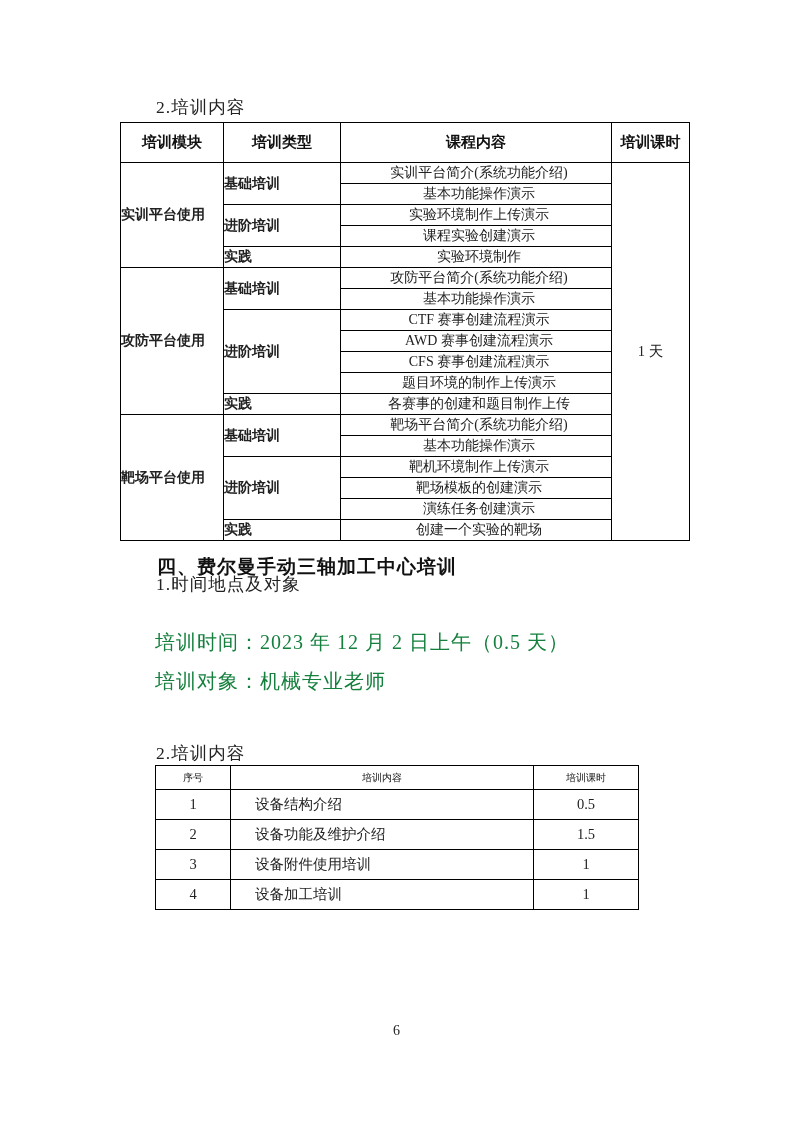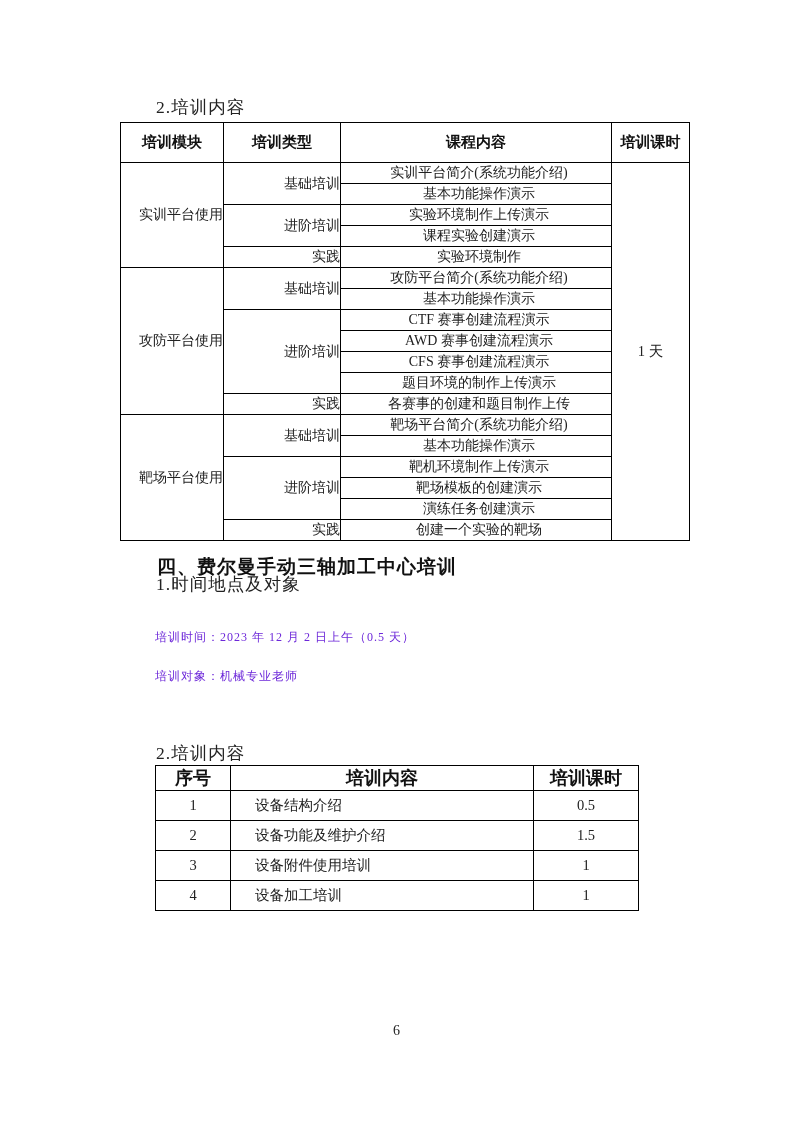--- a/index.html
+++ b/index.html
@@ -18,44 +18,44 @@
     font-size: 17.5px; font-weight: normal; color: #222;
     letter-spacing: 1px;
   }
   .sec-heading {
     position: absolute; left: 157px;
     font-size: 19px; font-weight: bold; color: #111;
     letter-spacing: 1px;
   }
   .para {
     position: absolute; left: 155px;
-    font-size: 12px; color: #6d28d9;
+    font-size: 20px; color: #15803d;
     letter-spacing: 1px;
   }
 
   table { border-collapse: collapse; table-layout: fixed; background: #fff; }
   td, th { border: 1px solid #000; overflow: hidden; }
 
   
   .t1 { position: absolute; left: 120px; top: 122px; width: 569px; }
   .t1 th {
     height: 40px; font-size: 15px; font-weight: bold;
     text-align: center; vertical-align: middle; color: #111;
   }
   .t1 td {
     height: 21px; font-size: 14px; vertical-align: middle; color: #222;
   }
-  .t1 .mod-cell, .t1 .type-cell { text-align: right; }
+  .t1 .mod-cell, .t1 .type-cell { text-align: left; font-weight: bold; }
   .t1 .course-cell { text-align: center; padding-left: 6px; }
   .t1 .hours-cell { text-align: center; font-size: 14.5px; font-family: Liberation Serif, serif; }
 
   
   .t2 { position: absolute; left: 155px; top: 765px; width: 483px; }
   .t2 th {
-    height: 24px; font-size: 18px; font-weight: bold;
+    height: 24px; font-size: 10px; font-weight: normal;
     text-align: center; vertical-align: middle; color: #111;
   }
   .t2 td {
     height: 30px; font-size: 14.5px; vertical-align: middle; color: #222;
   }
   .t2 .no-cell, .t2 .hours2-cell { text-align: center; }
   .t2 .content-cell { text-align: left; padding-left: 24px; }
 
   .page-number {
     position: absolute; left: 0; top: 1023px; width: 793px;

